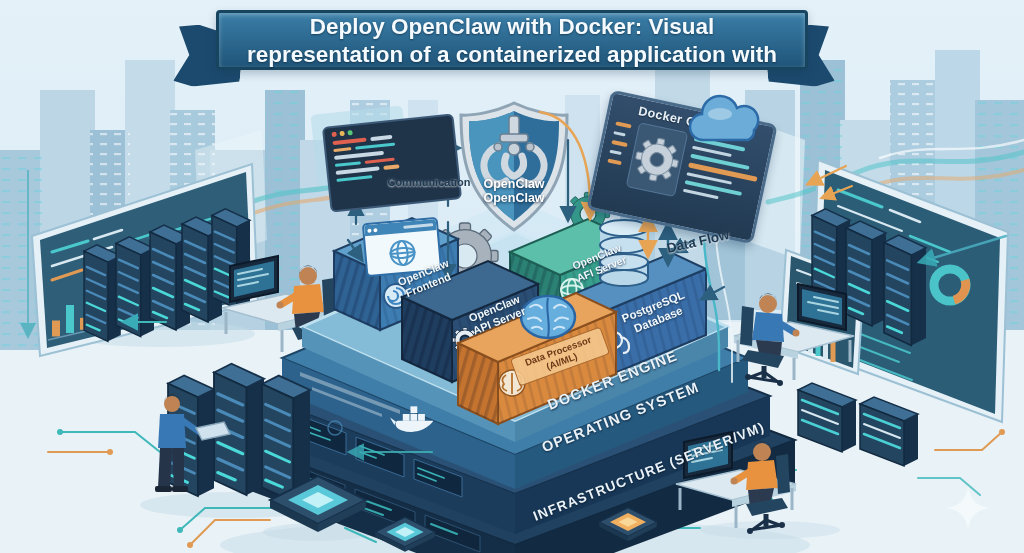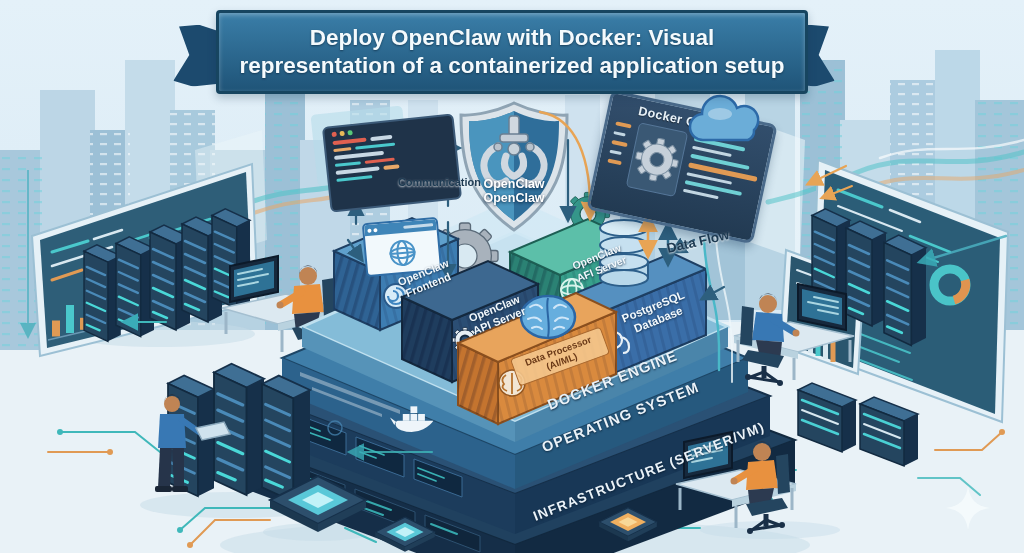--- a/index.html
+++ b/index.html
@@ -12,25 +12,25 @@
          font-family:"Liberation Sans","DejaVu Sans",sans-serif;background:var(--c-bg);}
   .stage svg.scene{position:absolute;left:0;top:0;z-index:1;}
   .ov{position:absolute;box-sizing:border-box;}
 
   
   .tail{width:66px;height:62px;background:#1c4a6e;z-index:4;}
   .tail.left{left:176px;top:26px;transform:rotate(6deg);
     clip-path:polygon(0 6%,30% 0,100% 16%,100% 84%,30% 100%,0 94%,20% 50%);}
   .tail.right{left:766px;top:26px;transform:rotate(-6deg);
     clip-path:polygon(100% 6%,70% 0,0 16%,0 84%,70% 100%,100% 94%,80% 50%);}
-  .banner{left:216px;top:10px;width:592px;height:84px;z-index:5;
+  .banner{left:216px;top:10px;width:592px;height:60px;z-index:5;
     background:linear-gradient(var(--c-banner-top),var(--c-banner-bottom));
     border:3px solid var(--c-banner-border);border-radius:4px;
     box-shadow:inset 0 2px 5px rgba(255,255,255,.3),0 4px 8px rgba(20,50,80,.25);
-    display:flex;flex-direction:column;justify-content:center;align-items:center;}
+    display:flex;flex-direction:column;justify-content:flex-start;align-items:center;}
   .banner .bl{color:#f4fafd;font-weight:bold;font-size:22.5px;line-height:1.25;
     text-shadow:0 1px 2px rgba(10,35,55,.6);white-space:nowrap;}
 
   
   .ghost{left:314px;top:110px;width:92px;height:72px;background:rgba(182,220,234,.6);
     border-radius:5px;transform:rotate(-6deg);z-index:2;}
   .term{left:326px;top:120px;width:132px;height:86px;background:#1f3349;border:2px solid #3c5a78;
     border-radius:6px;transform:rotate(-6deg);z-index:3;padding:4px 7px;}
   .term .bar{display:flex;gap:3px;margin-bottom:4px;}
   .dot{width:5px;height:5px;border-radius:50%;}
@@ -51,21 +51,21 @@
   .browser{left:364px;top:220px;width:76px;height:54px;background:#f2f9fc;border:2px solid #2f6da6;
     border-radius:5px;transform:rotate(-5deg);z-index:3;overflow:hidden;}
   .browser .bhead{height:11px;background:#3f85b8;display:flex;align-items:center;gap:2px;padding:0 3px;}
   .browser .bbody{display:flex;align-items:center;justify-content:center;height:40px;}
 
   .cloudsvg{left:684px;top:88px;z-index:4;}
 
   
   .lab{z-index:6;color:var(--c-ink);font-weight:bold;text-align:center;
     text-shadow:0 1px 2px rgba(255,255,255,.8);}
-  .lab.comm{left:377px;top:176px;width:104px;font-size:11px;text-align:right;}
+  .lab.comm{left:377px;top:176px;width:104px;font-size:11px;}
   .lab.flow{left:661px;top:234px;width:74px;font-size:13.5px;transform:rotate(-13deg);}
 
   .clab{z-index:6;color:#f2f8fc;font-weight:bold;text-align:center;line-height:1.2;
     text-shadow:0 1px 2px rgba(10,35,60,.75);}
   .clab.frontend{left:386px;top:266px;width:80px;font-size:11px;transform:rotate(-22deg);}
   .clab.api{left:455px;top:302px;width:84px;font-size:11px;transform:rotate(-22deg);}
   .clab.afi{left:557px;top:250px;width:84px;font-size:10.5px;transform:rotate(-22deg);}
   .clab.pg{left:610px;top:300px;width:92px;font-size:11.5px;transform:rotate(-22deg);}
   .clab.proc{left:512px;top:342px;width:96px;font-size:9.5px;transform:rotate(-20deg);
     color:#6b3a18;text-shadow:none;}
@@ -563,21 +563,21 @@
     <path d="M 1006,236 L 920,262" stroke="#4ab0c0" stroke-width="2.4" opacity=".85" marker-end="url(#mTeal)"></path>
     <path d="M 846,166 L 808,184" stroke="#e8a455" stroke-width="2.2" marker-end="url(#mOr)"></path>
     <path d="M 852,186 L 822,198" stroke="#e8a455" stroke-width="2" marker-end="url(#mOr)"></path>
   </g>
 </svg>
 
 <div class="ov tail left"></div>
 <div class="ov tail right"></div>
 <div class="ov banner">
   <div class="bl">Deploy OpenClaw with Docker: Visual</div>
-  <div class="bl">representation of a containerized application setup</div>
+  <div class="bl">representation of a containerized application with</div>
 </div>
 
 <div class="ov ghost"></div>
 <div class="ov term">
   <div class="bar">
     <span class="dot" style="background:#e06050"></span>
     <span class="dot" style="background:#e8b858"></span>
     <span class="dot" style="background:#58c878"></span>
   </div>
   <div class="row">

